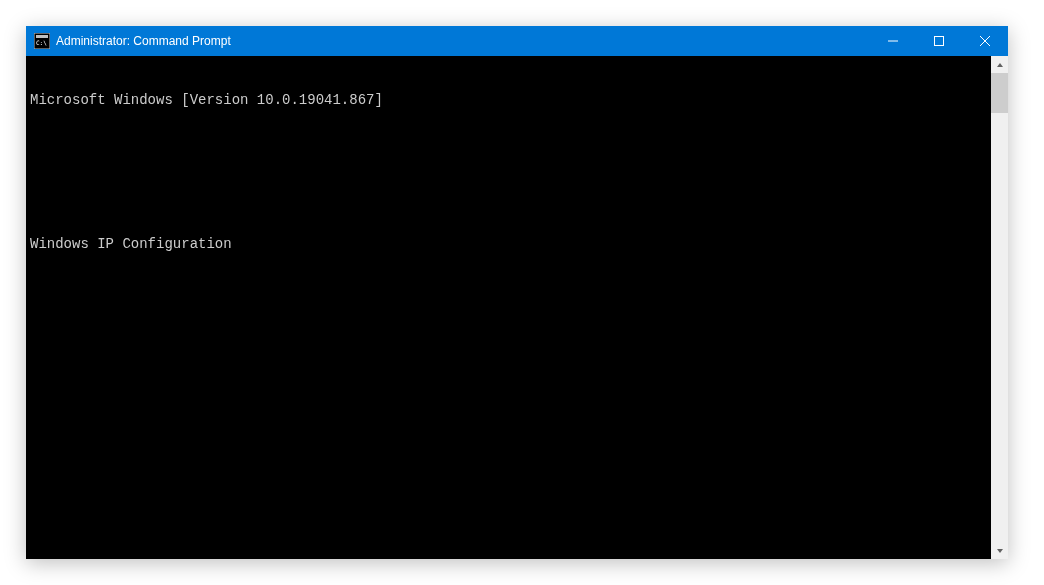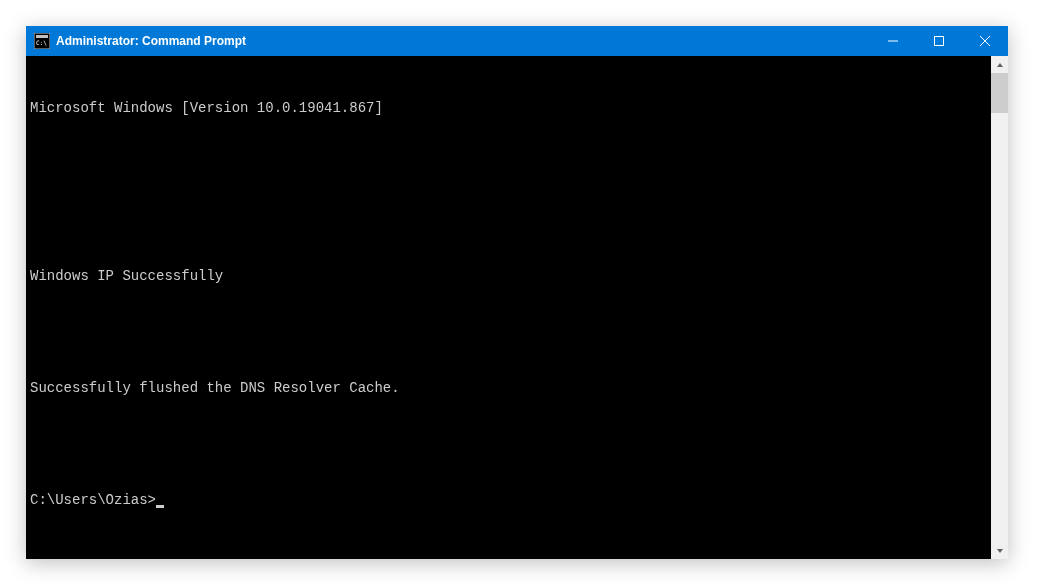--- a/index.html
+++ b/index.html
@@ -38,21 +38,21 @@
       align-items: center;
       justify-content: center;
     }
     .app-icon-svg {
       width: 16px;
       height: 16px;
     }
     .titlebar-title {
       flex: 1;
       font-size: 12px;
-      font-weight: 700;
+      font-weight: 400;
     }
     .window-controls {
       display: flex;
       height: 100%;
     }
     .window-control {
       width: 46px;
       height: 30px;
       display: flex;
       align-items: center;
@@ -78,21 +78,20 @@
       padding: 4px 4px;
       font-family: 'Consolas', 'Courier New', monospace;
       font-size: 14px;
       line-height: 16px;
       color: #cccccc;
       white-space: pre;
       overflow: hidden;
     }
     .terminal-line {
       min-height: 16px;
-      margin-top: 8px;
     }
     .cursor {
       display: inline-block;
       width: 8px;
       height: 3px;
       background: #cccccc;
       vertical-align: bottom;
       margin-bottom: 0px;
     }
     .scrollbar {
@@ -158,25 +157,23 @@
           <line x1="10" y1="0" x2="0" y2="10" stroke="#ffffff" stroke-width="1"></line>
         </svg>
       </div>
     </div>
   </div>
   <div class="terminal-body">
     <div class="terminal-content">
       <div class="terminal-line">Microsoft Windows [Version 10.0.19041.867]</div>
       <div class="terminal-line"></div>
       <div class="terminal-line"></div>
-      <div class="terminal-line">Windows IP Successfully</div>
+      <div class="terminal-line">Windows IP Configuration</div>
       <div class="terminal-line"></div>
-      <div class="terminal-line">Successfully flushed the DNS Resolver Cache.</div>
       <div class="terminal-line"></div>
-      <div class="terminal-line"><span>C:\Users\Ozias&gt;</span><span class="cursor"></span></div>
     </div>
     <div class="scrollbar">
       <div class="scrollbar-button">
         <svg viewBox="0 0 8 8">
           <polygon points="4,2 7,6 1,6"></polygon>
         </svg>
       </div>
       <div class="scrollbar-track">
         <div class="scrollbar-thumb"></div>
       </div>

